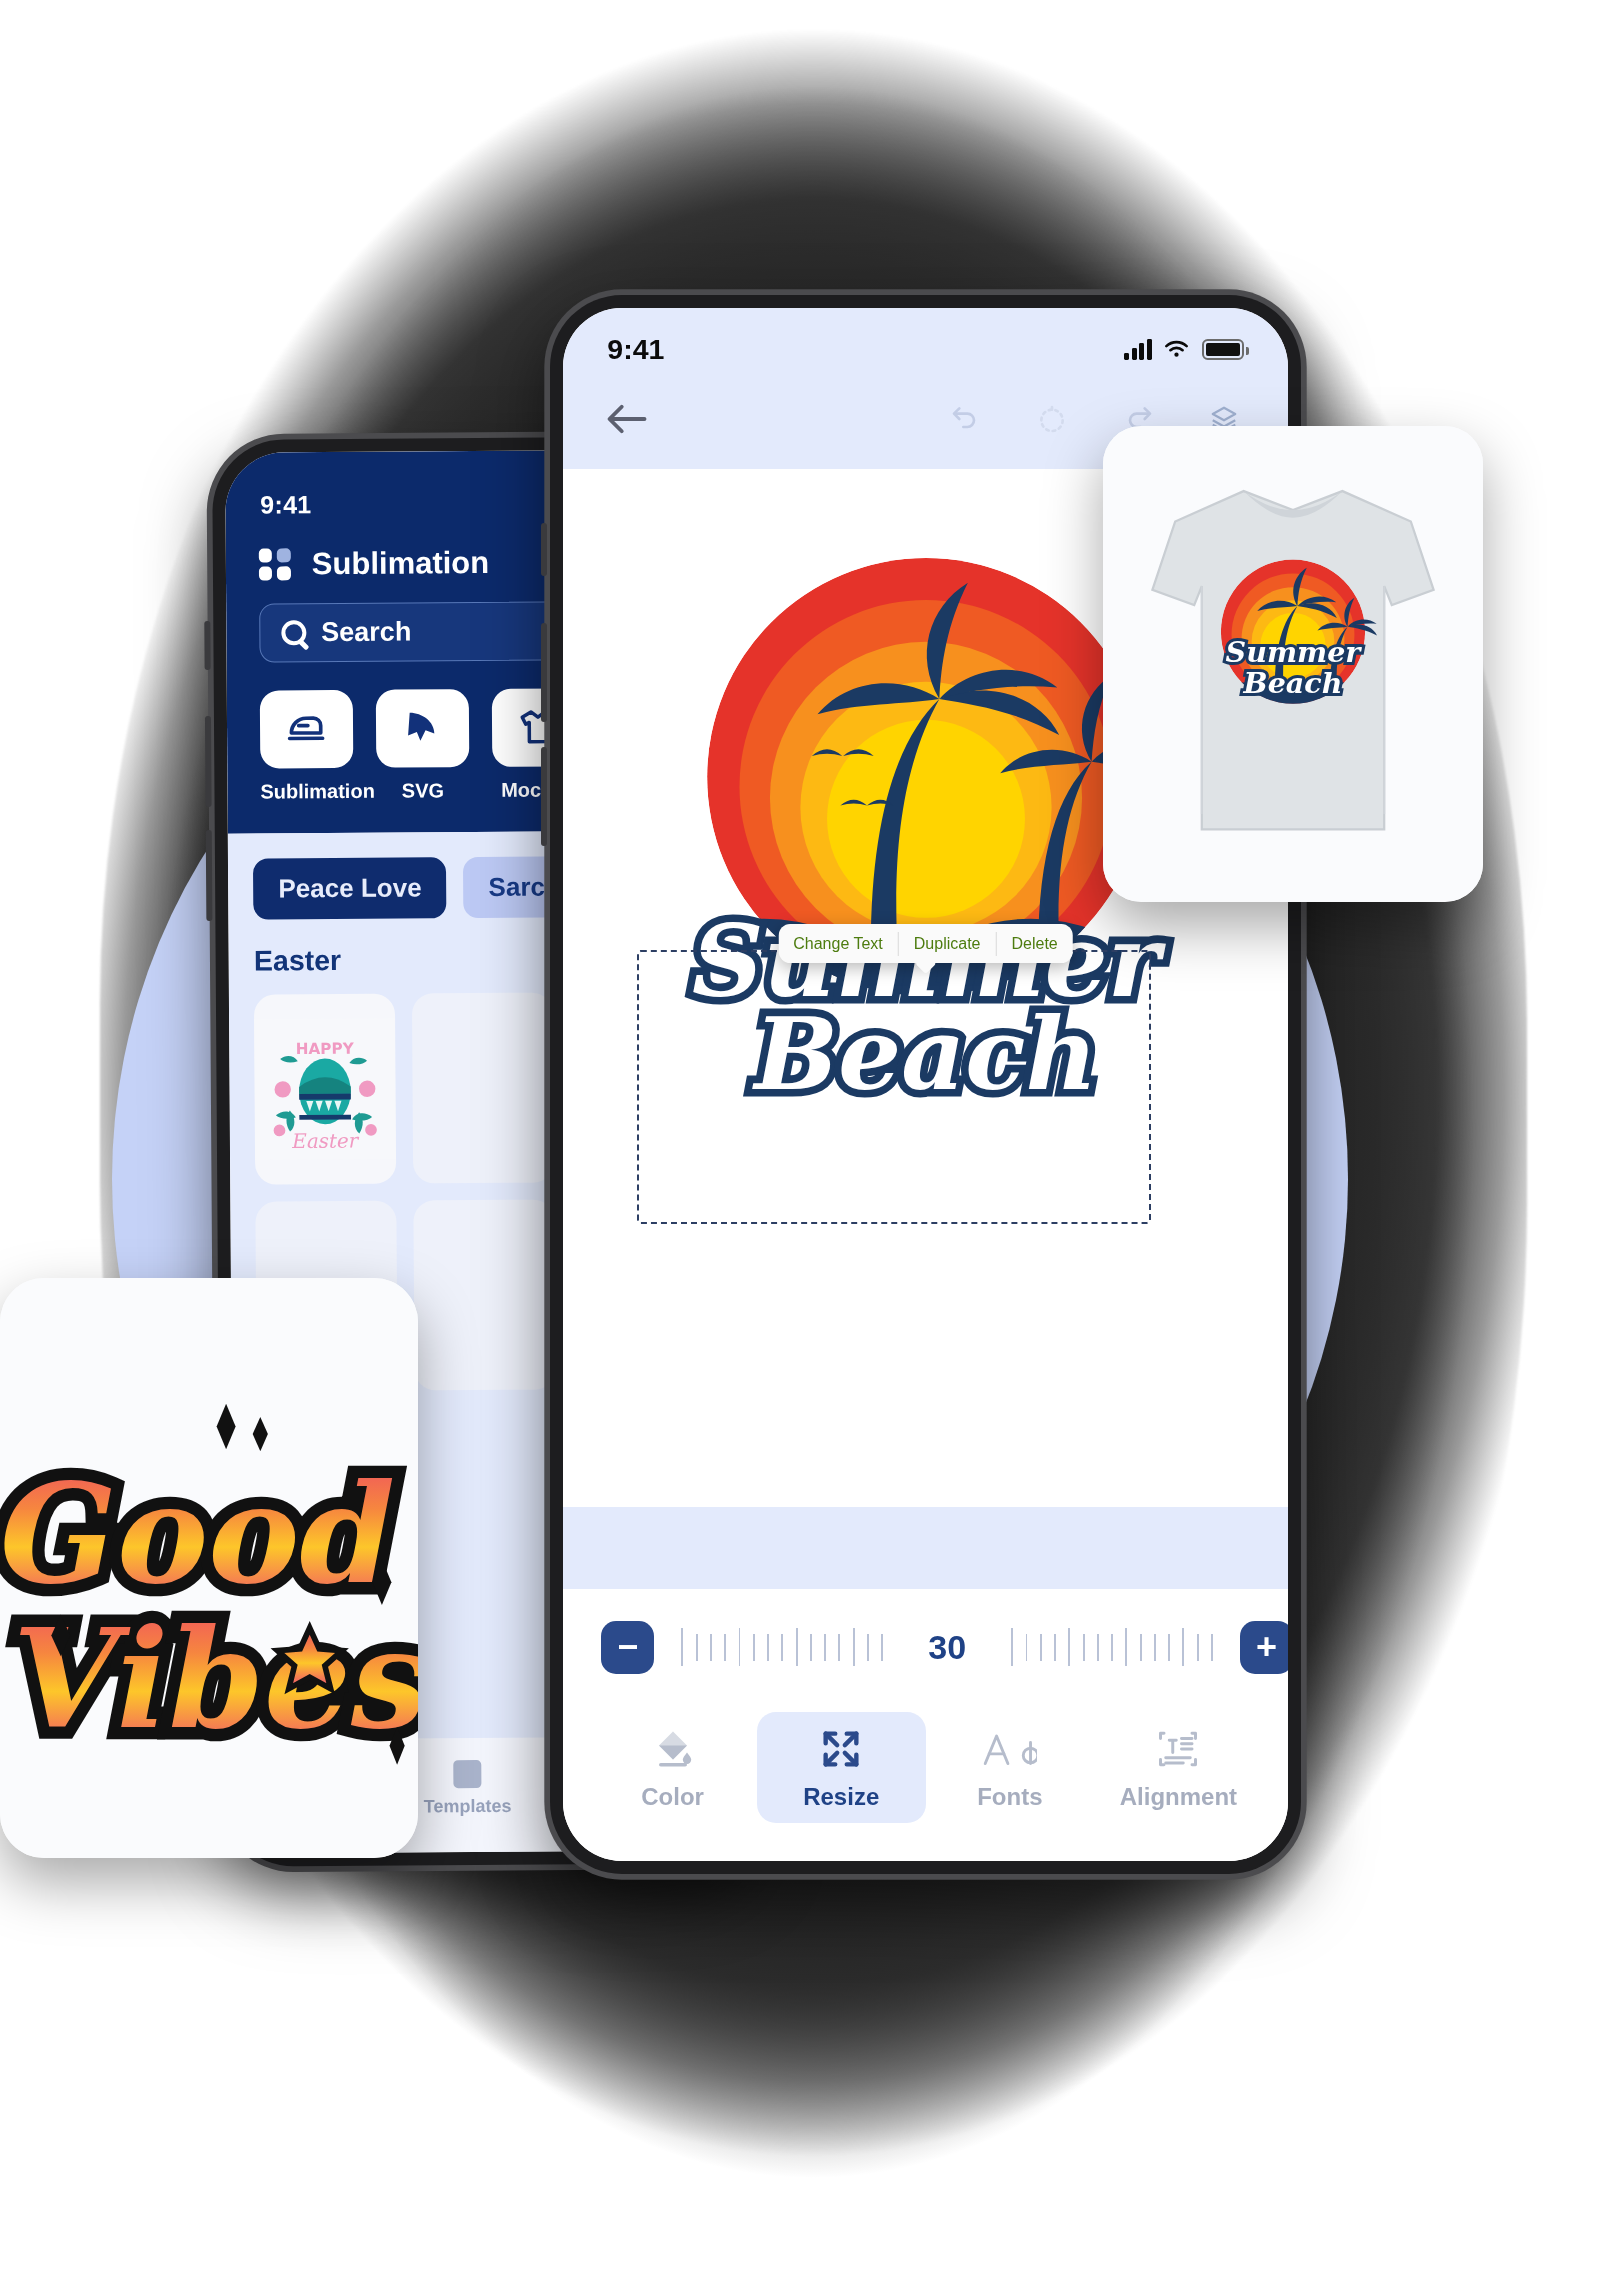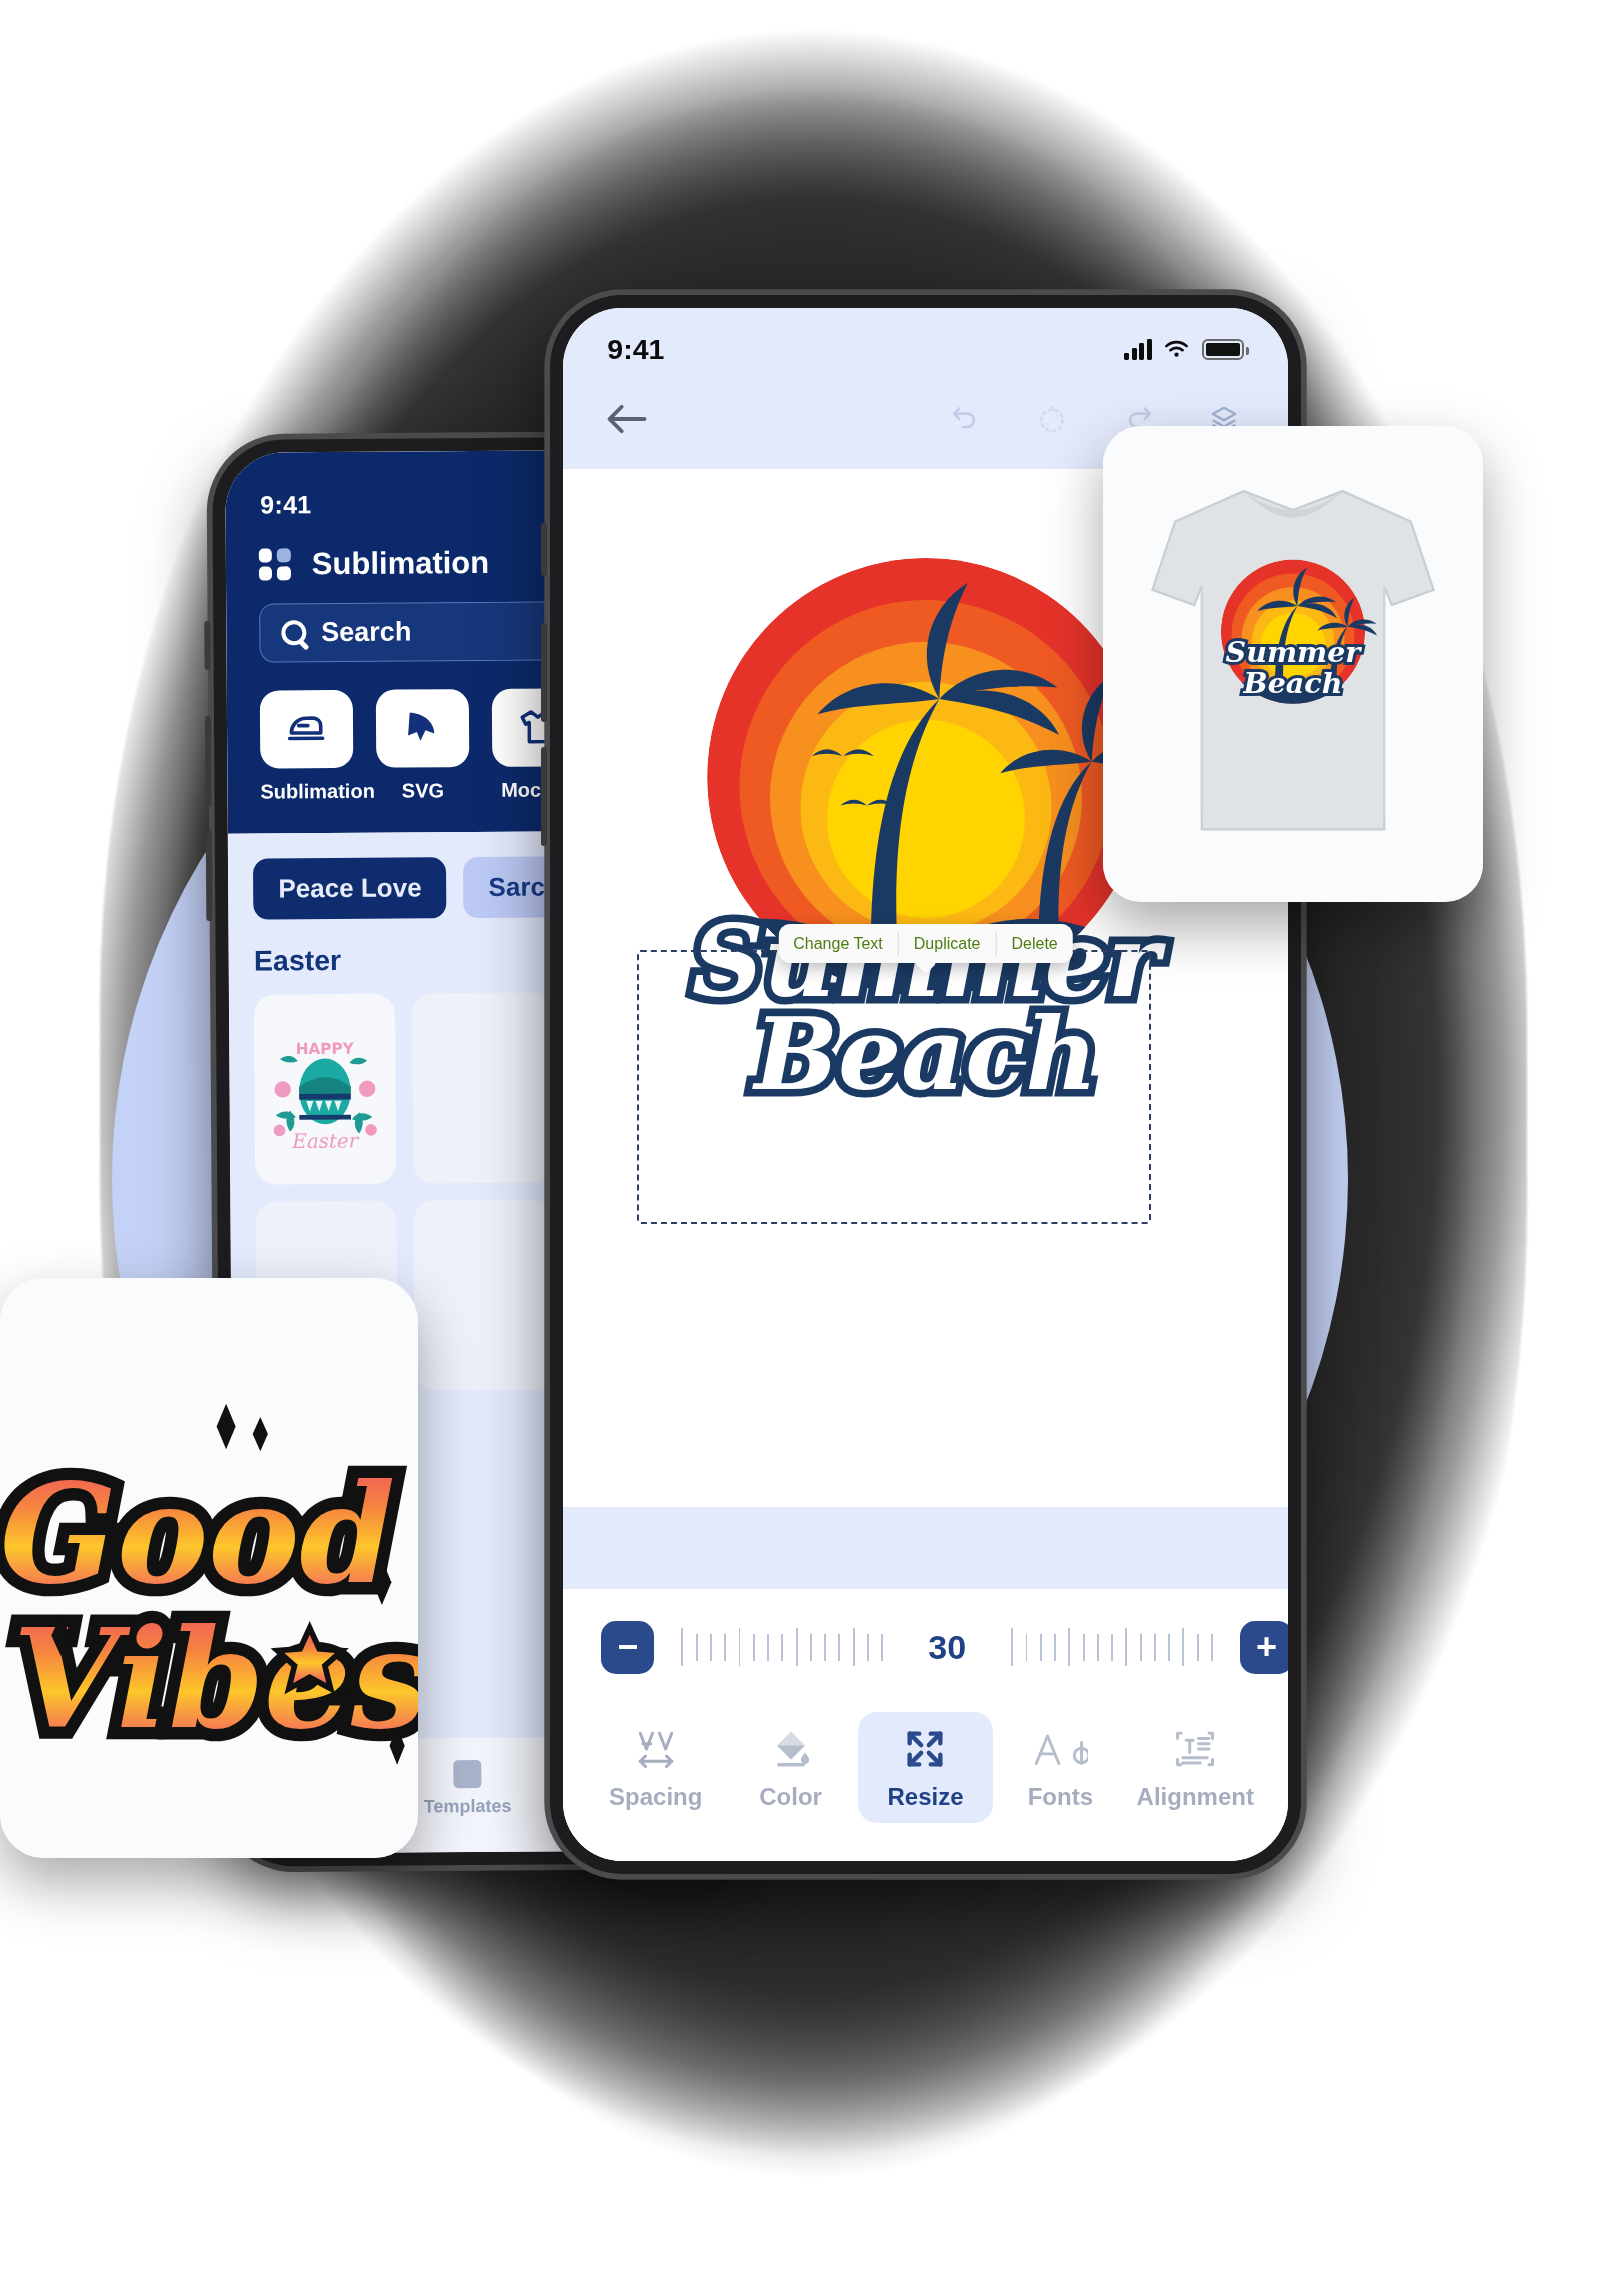--- a/index.html
+++ b/index.html
@@ -421,32 +421,20 @@
             <span class="tick" style="height:27px"></span>
               <span class="tick" style="height:27px"></span>
             <span class="tick" style="height:38px"></span>
               <span class="tick" style="height:27px"></span>
             <span class="tick" style="height:27px"></span>
           </div>
           <div class="sq-btn">+</div>
         </div>
 
         <div class="fp-tabbar">
-          <div class="fp-tab">
-            <div class="ico">
-              <svg width="46" height="42" viewBox="0 0 24 24" fill="none" stroke="#a6adbe" stroke-width="1.7" stroke-linecap="round" stroke-linejoin="round">
-                <path d="M3 3l3.5 9M10 3L6.5 12M4.5 9h4.5"></path>
-                  <path d="M14 3l3.5 9M21 3l-3.5 9"></path>
-                <path d="M3 19h18"></path>
-                  <path d="M6 16l-3 3 3 3"></path>
-                  <path d="M18 16l3 3-3 3"></path>
-              </svg>
-            </div>
-            <div class="lbl">Spacing</div>
-          </div>
           <div class="fp-tab">
             <div class="ico">
               <svg width="44" height="42" viewBox="0 0 24 24" fill="#b6bdcc">
                 <path d="M12 2L4 10l8 8 8-8z" opacity=".55"></path>
                 <path d="M4 10l8 8 8-8z"></path>
                 <path d="M20 14c1.6 2 2.4 3.2 2.4 4.1a2.4 2.4 0 1 1-4.8 0c0-.9.8-2.1 2.4-4.1z"></path>
                 <rect x="4" y="20" width="16" height="2" rx="1"></rect>
               </svg>
             </div>
             <div class="lbl">Color</div>

